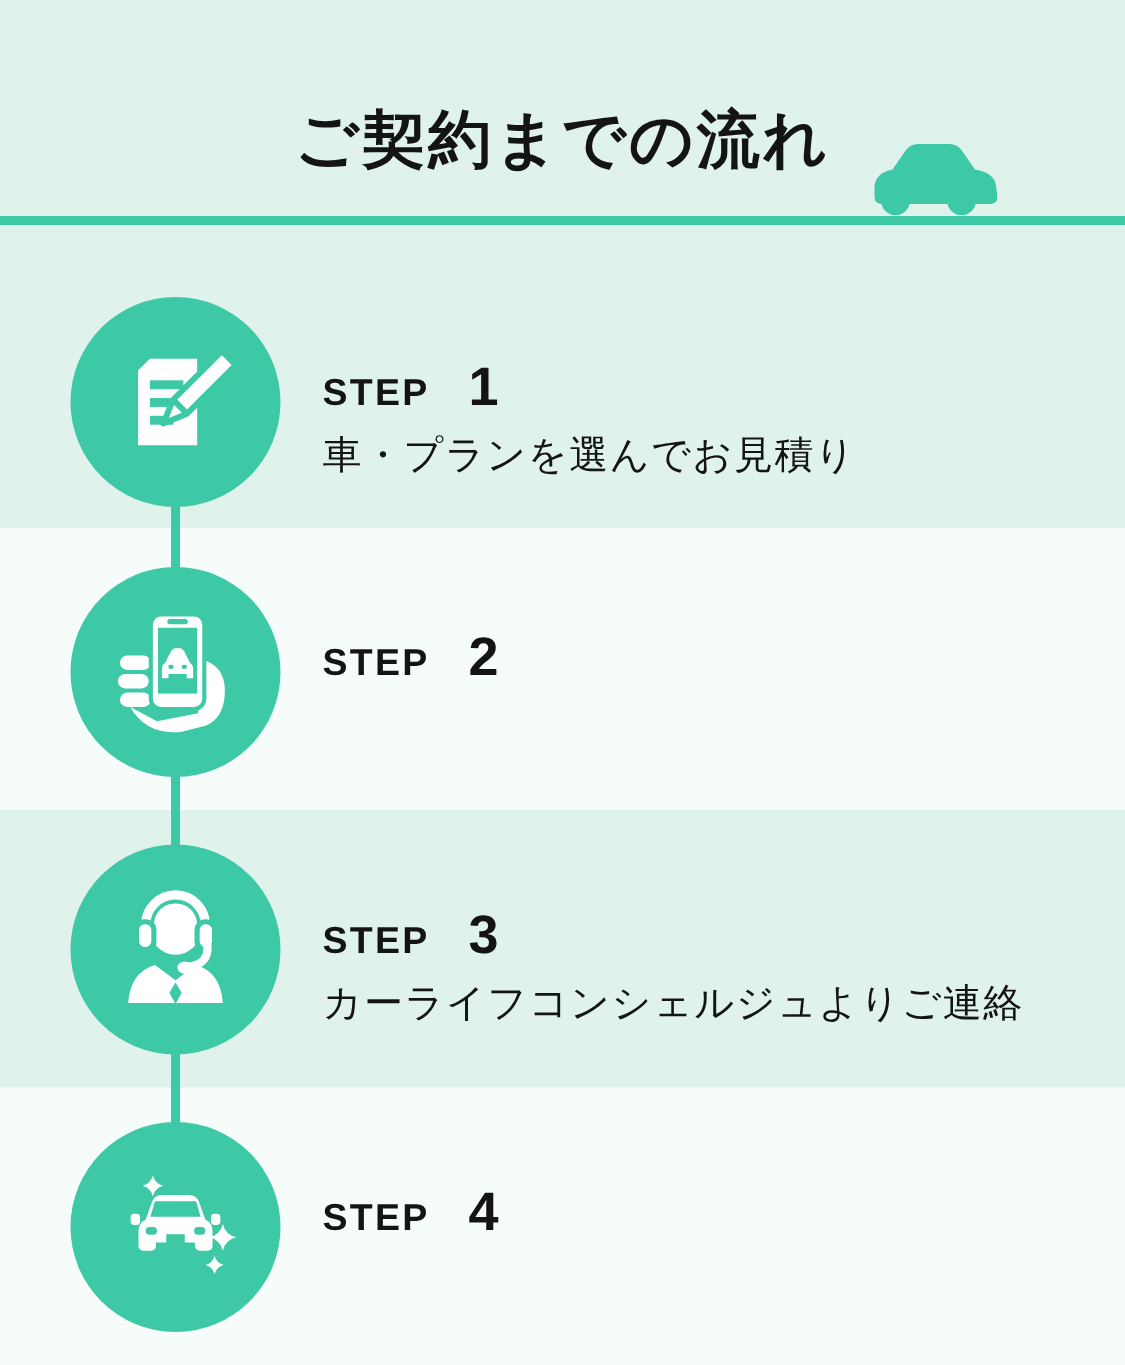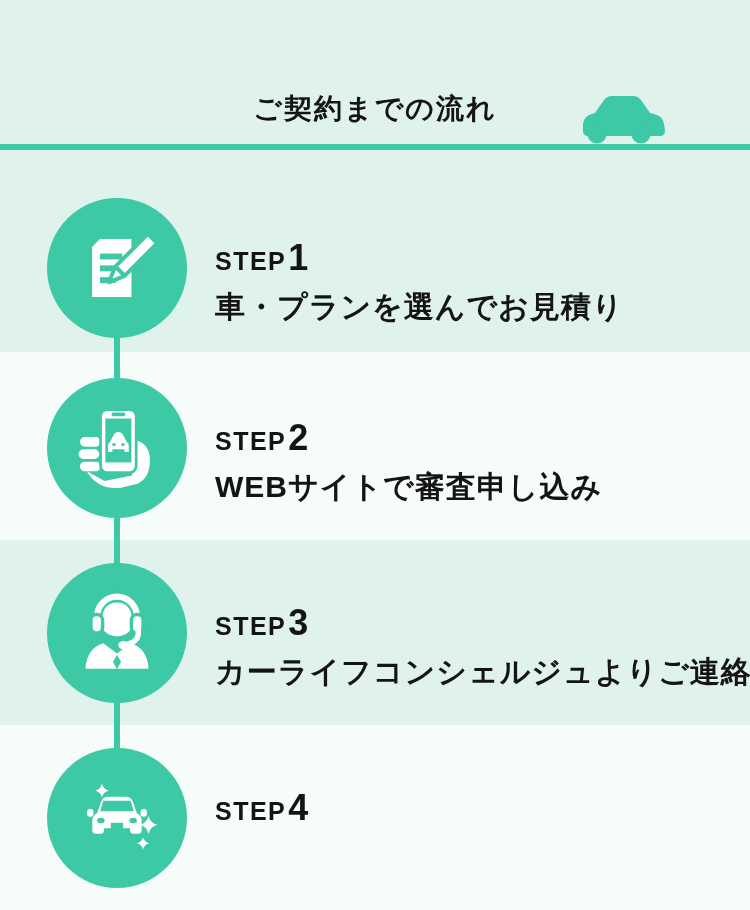--- a/index.html
+++ b/index.html
@@ -8,21 +8,21 @@
     font-family:"Liberation Sans","DejaVu Sans",sans-serif;
     background:#f5fcf9;
   }
   
   .header{
     position:absolute;top:0;left:0;width:750px;height:150px;
     background:#dff2ec;border-bottom:6px solid #3ec9a6;box-sizing:border-box;
   }
   .page-title{
     position:absolute;left:0;right:0;bottom:2px;text-align:center;
-    font-size:28px;font-weight:800;color:#141414;letter-spacing:2px;line-height:1;
+    font-size:42px;font-weight:800;color:#141414;letter-spacing:2px;line-height:1;
   }
   .header-car{position:absolute;left:calc(50% + 198px);bottom:0;width:92px;height:56px;}
   
   .row{position:absolute;left:0;width:750px;}
   .row1{top:150px;height:202px;background:#dff2ec;}
   .row2{top:352px;height:188px;background:#f5fcf9;}
   .row3{top:540px;height:185px;background:#dff2ec;}
   .row4{top:725px;height:185px;background:#f5fcf9;}
   .connector{
     position:absolute;left:114px;top:270px;width:6px;height:548px;
@@ -37,25 +37,25 @@
   .row2 .circle{top:26px;}
   .row3 .circle{top:23px;}
   .row4 .circle{top:23px;}
   .texts{position:absolute;left:215px;}
   .row1 .texts{top:88px;}
   .row2 .texts{top:66px;}
   .row3 .texts{top:63px;}
   .row4 .texts{top:63px;}
   .step-label{
     display:flex;align-items:baseline;color:#141414;
-    font-size:25px;font-weight:700;letter-spacing:1.5px;line-height:1.1;
+    font-size:25px;font-weight:700;letter-spacing:1.5px;line-height:1.1;gap:24px;
   }
   .step-label .num{font-size:36px;font-weight:700;letter-spacing:0;margin-left:2px;}
   .step-desc{
-    margin-top:9px;font-size:30px;font-weight:700;color:#141414;
+    margin-top:9px;font-size:26px;font-weight:400;color:#141414;
     letter-spacing:1px;line-height:1.3;white-space:nowrap;
   }
 </style>
 </head>
 <body>
 
 <div class="page">
 
   <div class="header">
     <h1 class="page-title">ご契約までの流れ</h1>
@@ -104,21 +104,20 @@
         <path fill="#fff" d="M30,30.5 l2.6,-5.2 q1,-2 3,-2 h0.8 q2,0 3,2 l2.6,5.2 q1.6,1 1.6,3 v4.5 h-3.2 v-2 h-8.8 v2 h-3.2 v-4.5 q0,-2 1.6,-3 z"></path>
         <rect x="31.5" y="31.5" width="2.6" height="2" rx="1" fill="#3ec9a6"></rect>
         <rect x="38" y="31.5" width="2.6" height="2" rx="1" fill="#3ec9a6"></rect>
       </svg>
     </div>
     <div class="texts">
       <div class="step-label">
         <span>STEP</span>
         <span class="num">2</span>
       </div>
-      <div class="step-desc">WEBサイトで審査申し込み</div>
     </div>
   </section>
 
   <section class="row row3">
     <div class="circle">
       <svg width="96" height="96" viewBox="0 0 70 70">
         <circle cx="35" cy="25" r="12.5" fill="#fff"></circle>
         <path d="M12,61 q1,-15 13,-18.5 l10,7.5 10,-7.5 q12,3.5 13,18.5 z" fill="#fff"></path>
         <path d="M35,50 l-4.5,-5 4.5,-3.5 4.5,3.5 z" fill="#3ec9a6"></path>
         <path d="M35,51 l-3,5 3,5.5 3,-5.5 z" fill="#3ec9a6"></path>

